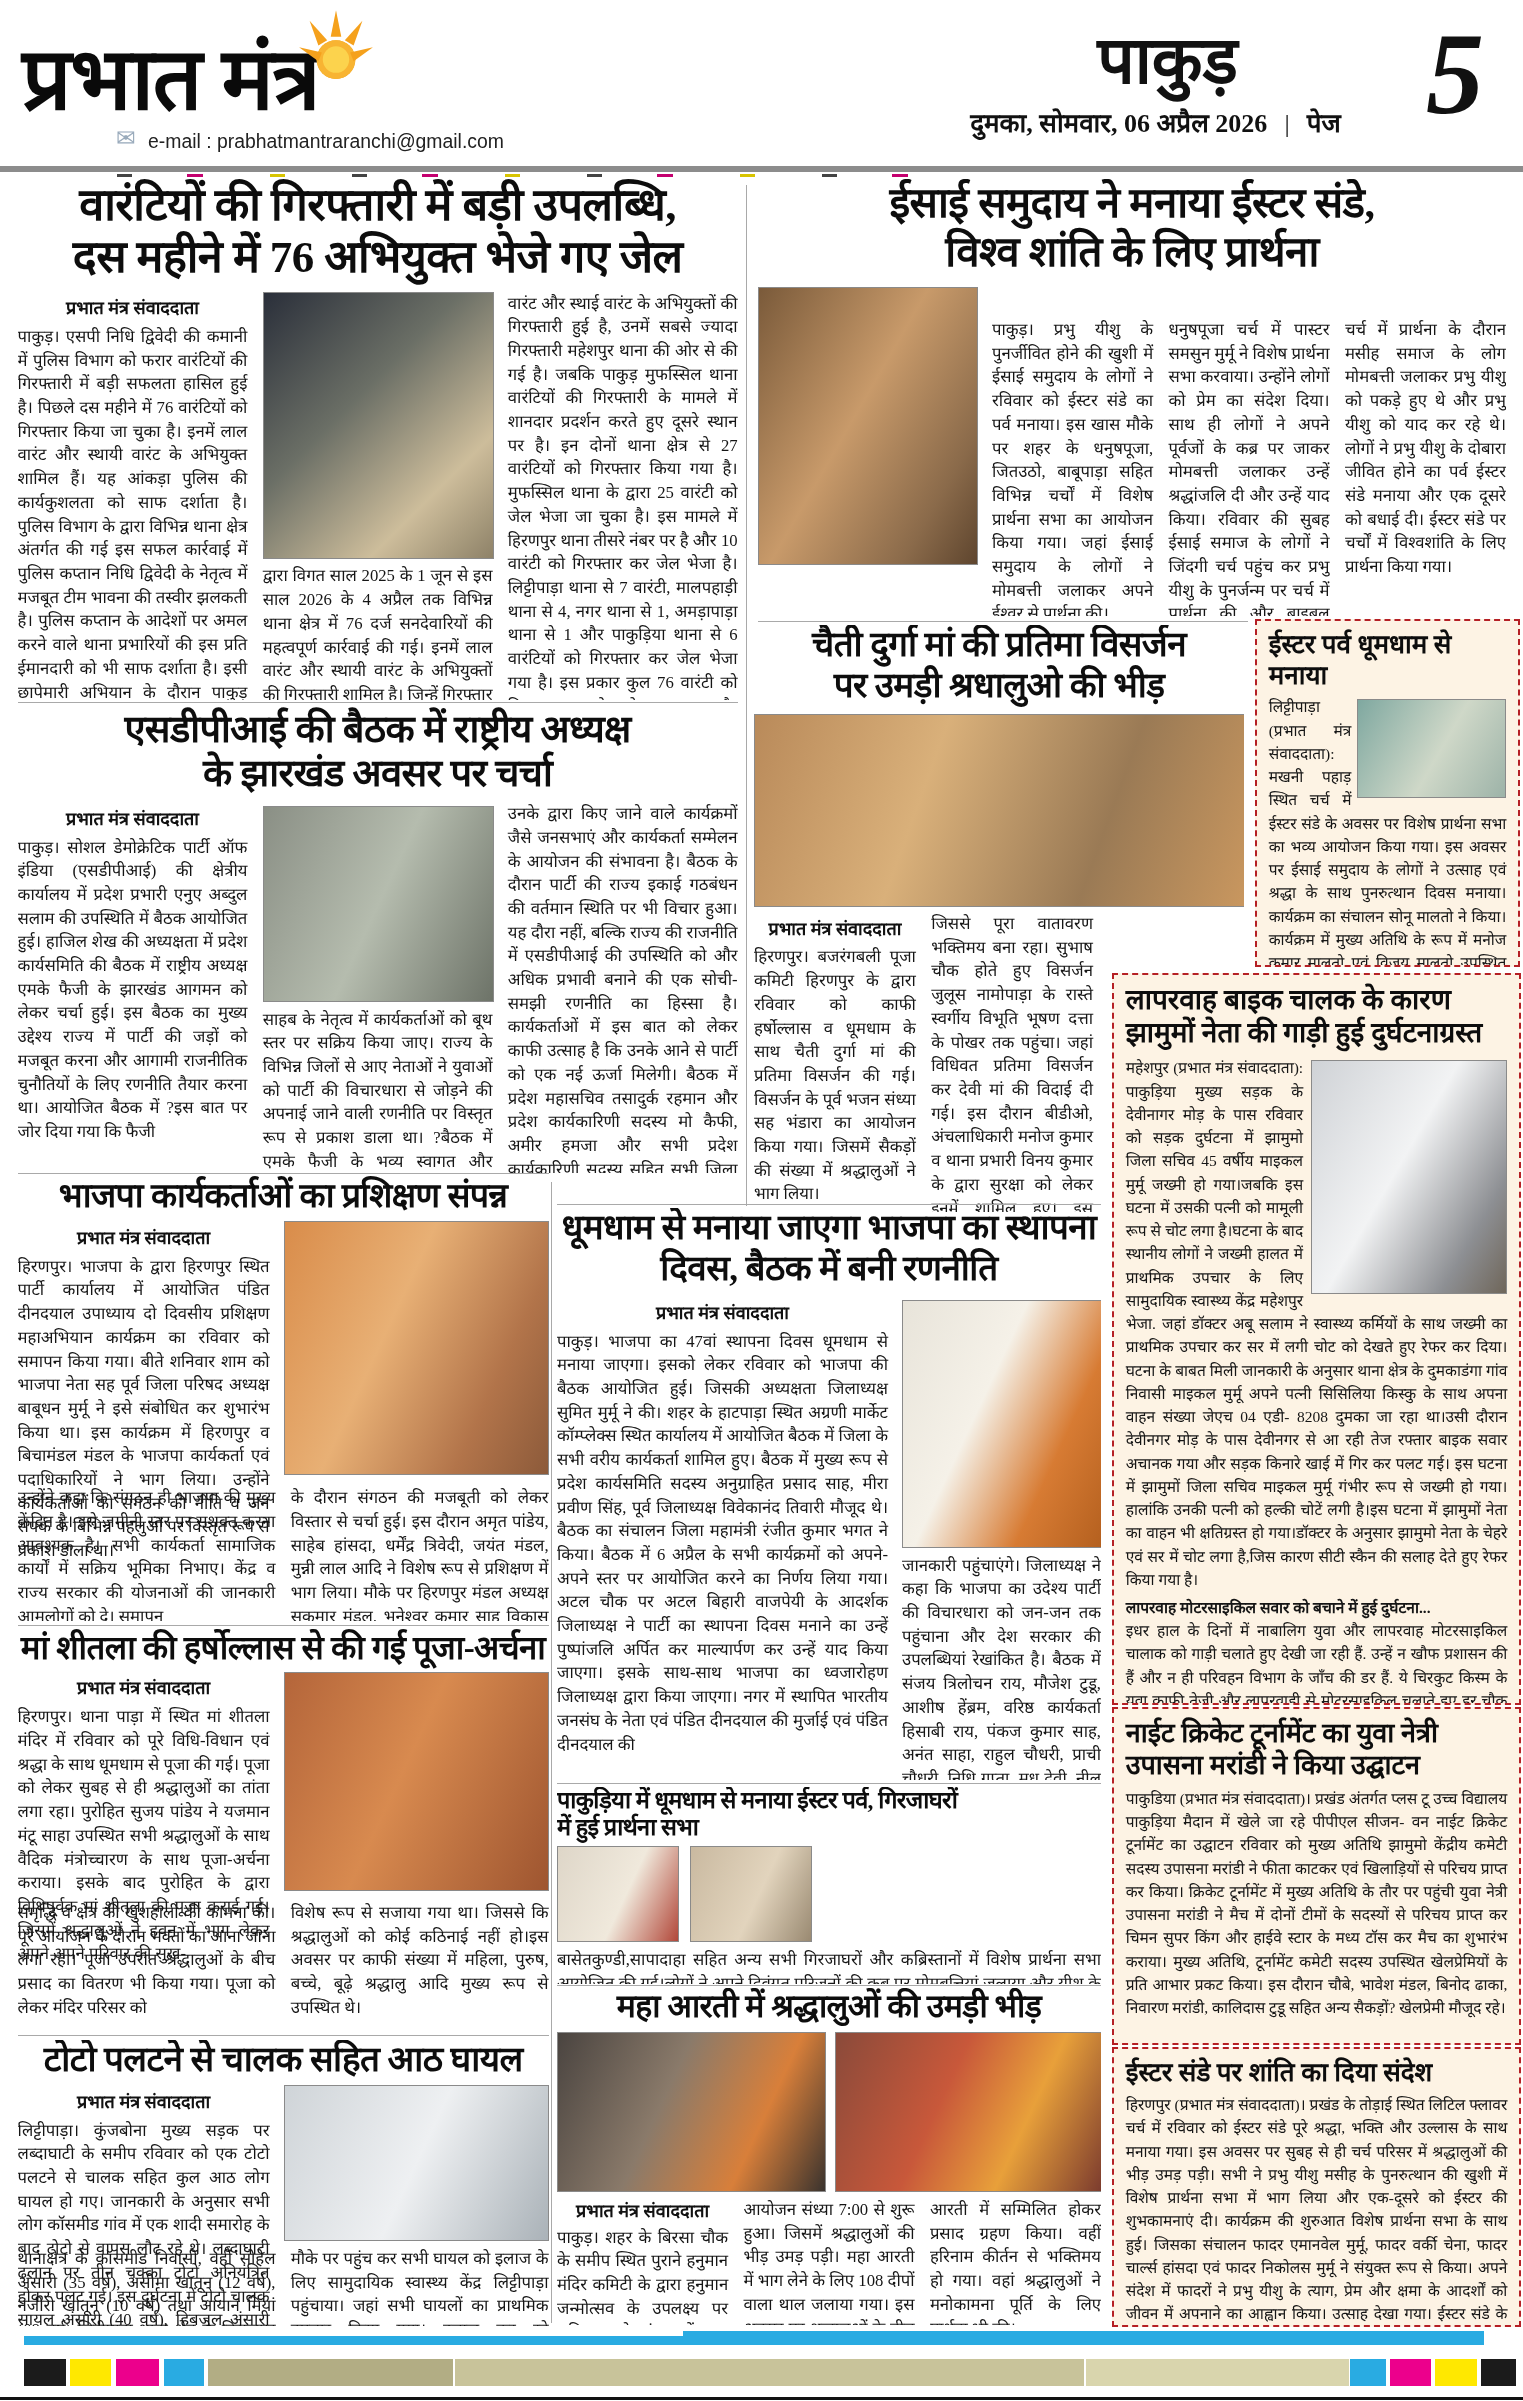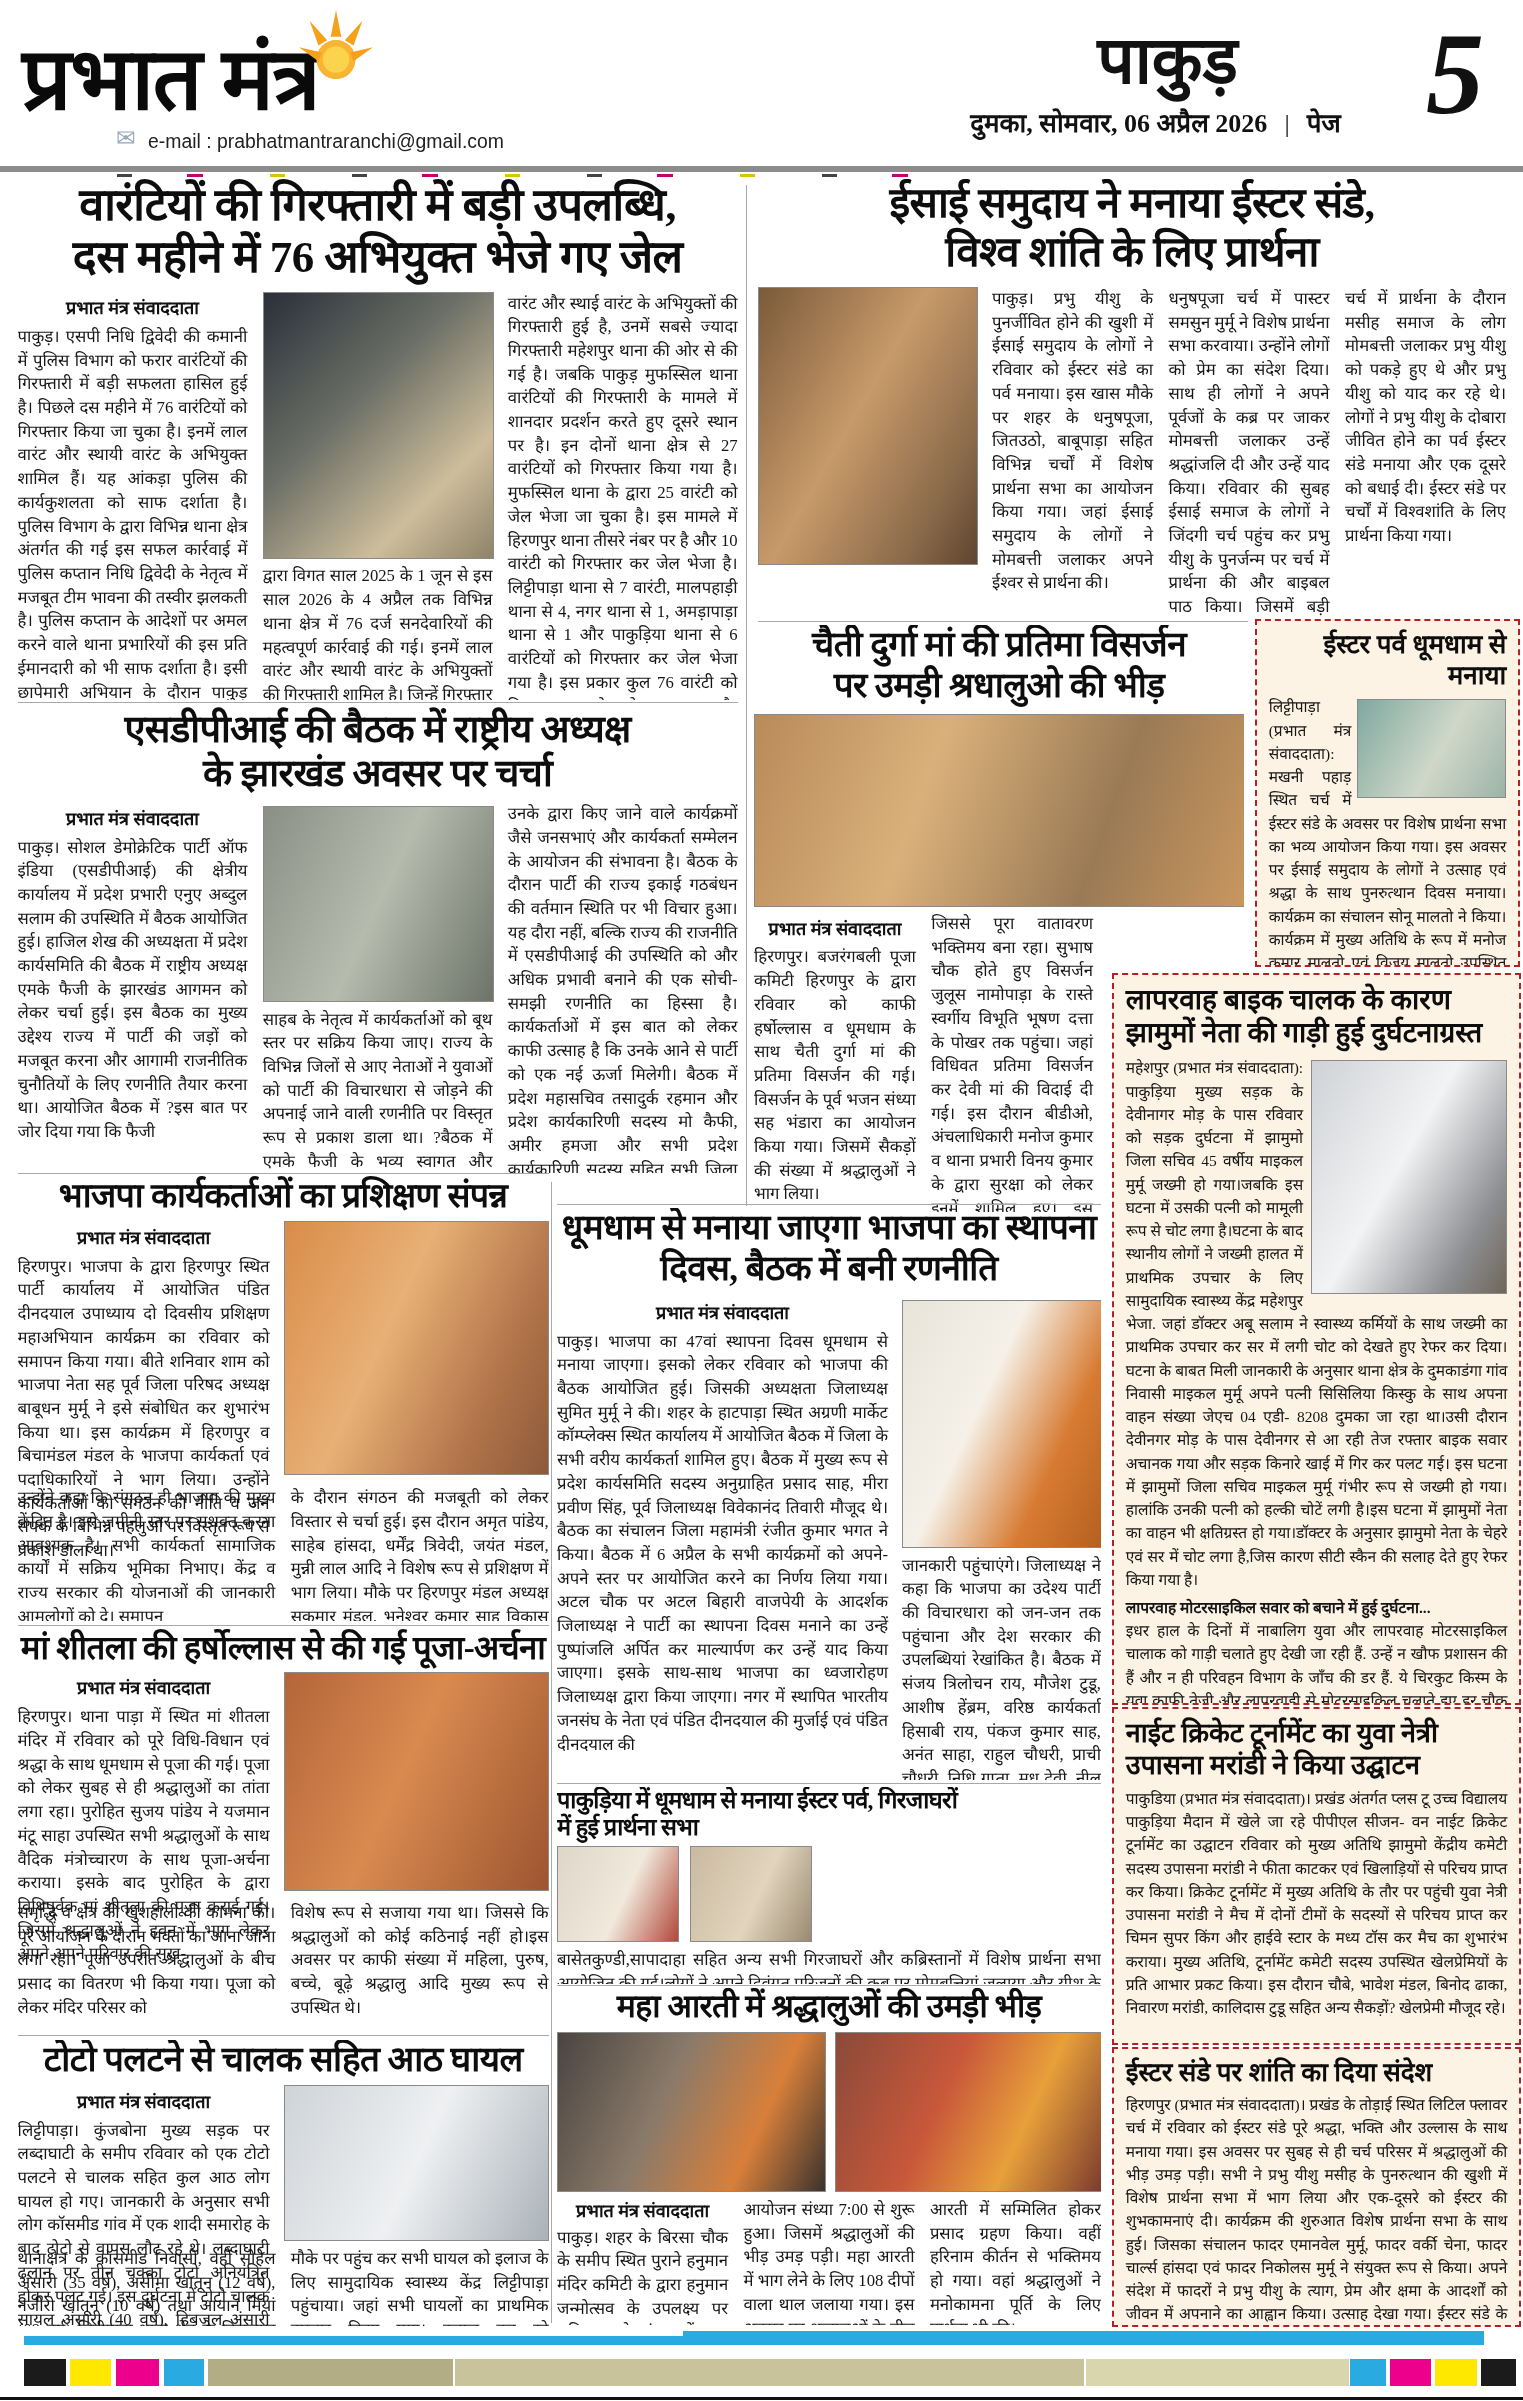--- a/index.html
+++ b/index.html
@@ -94,21 +94,21 @@
     </div>
   </div>
 
   <div class="abs art" style="left:758px;top:179px;width:748px;height:437px;">
     <div class="hl" style="font-size:42px;">
       <div>ईसाई समुदाय ने मनाया ईस्टर संडे,</div>
       <div>विश्व शांति के लिए प्रार्थना</div>
     </div>
     <div style="display:flex;gap:14px;margin-top:10.6px;height:305px;">
       <div class="photo ph-easter" style="width:218px;height:276px;flex:none;"></div>
-      <div class="cols" style="flex:1;">
+      <div class="cols" style="flex:1;margin-top:31px;">
         <div class="col body-txt">पाकुड़। प्रभु यीशु के पुनर्जीवित होने की खुशी में ईसाई समुदाय के लोगों ने रविवार को ईस्टर संडे का पर्व मनाया। इस खास मौके पर शहर के धनुषपूजा, जितउठो, बाबूपाड़ा सहित विभिन्न चर्चों में विशेष प्रार्थना सभा का आयोजन किया गया। जहां ईसाई समुदाय के लोगों ने मोमबत्ती जलाकर अपने ईश्वर से प्रार्थना की।</div>
         <div class="col body-txt">धनुषपूजा चर्च में पास्टर समसुन मुर्मू ने विशेष प्रार्थना सभा करवाया। उन्होंने लोगों को प्रेम का संदेश दिया। साथ ही लोगों ने अपने पूर्वजों के कब्र पर जाकर मोमबत्ती जलाकर उन्हें श्रद्धांजलि दी और उन्हें याद किया। रविवार की सुबह ईसाई समाज के लोगों ने जिंदगी चर्च पहुंच कर प्रभु यीशु के पुनर्जन्म पर चर्च में प्रार्थना की और बाइबल पाठ किया। जिसमें बड़ी संख्या में मसीह समाज के लोगों ने हिस्सा लिया।</div>
         <div class="col body-txt">चर्च में प्रार्थना के दौरान मसीह समाज के लोग मोमबत्ती जलाकर प्रभु यीशु को पकड़े हुए थे और प्रभु यीशु को याद कर रहे थे। लोगों ने प्रभु यीशु के दोबारा जीवित होने का पर्व ईस्टर संडे मनाया और एक दूसरे को बधाई दी। ईस्टर संडे पर चर्चों में विश्वशांति के लिए प्रार्थना किया गया।</div>
       </div>
     </div>
   </div>
 
   <div class="abs art" style="left:17.6px;top:707px;width:720px;height:466px;">
     <div class="hl" style="font-size:38px;">
       <div>एसडीपीआई की बैठक में राष्ट्रीय अध्यक्ष</div>
@@ -136,21 +136,21 @@
     <div class="cols" style="width:339px;margin-top:4.7px;height:258px;">
       <div class="col">
         <div class="byline">प्रभात मंत्र संवाददाता</div>
         <div class="body-txt">हिरणपुर। बजरंगबली पूजा कमिटी हिरणपुर के द्वारा रविवार को काफी हर्षोल्लास व धूमधाम के साथ चैती दुर्गा मां की प्रतिमा विसर्जन की गई। विसर्जन के पूर्व भजन संध्या सह भंडारा का आयोजन किया गया। जिसमें सैकड़ों की संख्या में श्रद्धालुओं ने भाग लिया।</div>
       </div>
       <div class="col body-txt">जिससे पूरा वातावरण भक्तिमय बना रहा। सुभाष चौक होते हुए विसर्जन जुलूस नामोपाड़ा के रास्ते स्वर्गीय विभूति भूषण दत्ता के पोखर तक पहुंचा। जहां विधिवत प्रतिमा विसर्जन कर देवी मां की विदाई दी गई। इस दौरान बीडीओ, अंचलाधिकारी मनोज कुमार व थाना प्रभारी विनय कुमार के द्वारा सुरक्षा को लेकर इनमें शामिल हुए। इस अवसर पर पूजा कमिटी के पिंटू भगत, बापी यादव सहित सैकड़ों श्रद्धालुओं ने भाग लिया। ही देवी मां की आराधना में लगाया।</div>
     </div>
   </div>
 
   <div class="abs box" style="left:1255px;top:619px;width:265px;height:348px;">
-    <div class="hl" style="font-size:26px;text-align:right;">ईस्टर पर्व धूमधाम से मनाया</div>
+    <div class="hl" style="font-size:26px;">ईस्टर पर्व धूमधाम से मनाया</div>
     <div class="body-txt" style="margin-top:4.7px;">
       <span class="photo ph-church" style="float:right;width:147px;height:97px;margin:3.5px 0 4.7px 5.9px;display:block;"></span>
       <span>लिट्टीपाड़ा (प्रभात मंत्र संवाददाता): मखनी पहाड़ स्थित चर्च में ईस्टर संडे के अवसर पर विशेष प्रार्थना सभा का भव्य आयोजन किया गया। इस अवसर पर ईसाई समुदाय के लोगों ने उत्साह एवं श्रद्धा के साथ पुनरुत्थान दिवस मनाया।कार्यक्रम का संचालन सोनू मालतो ने किया।कार्यक्रम में मुख्य अतिथि के रूप में मनोज कुमार मालतो एवं विजय मालतो उपस्थित रहे। ईस्टर पर्व को धूमधाम से मनाते हुए बच्चों से लेकर बुजुर्गों तथा युवाओं ने मिलकर प्रभु यीशु के पुनरुत्थान दिवस की खुशी साझा की। कार्यक्रम में सभी ने आपसी प्रेम,भाईचारे और शांति का संदेश देते हुए ईस्टर पर्व की शुभकामनाएं एक-दूसरे को दीं।इस अवसर पर प्रदीप,सुशांत, मुन्ना,बेमेश्वर,सुमन, सैमुअल,सुनील सहित अनेक सदस्य उपस्थित रहे। महिलाओं ने भी बढ़-चढ़कर भाग लिया और आयोजन को सफल बनाने में महत्वपूर्ण भूमिका निभाई।</span>
     </div>
   </div>
 
   <div class="abs box" style="left:1112px;top:973px;width:409px;height:732px;">
     <div class="hl" style="font-size:28px;">
       <div>लापरवाह बाइक चालक के कारण</div>
       <div>झामुमों नेता की गाड़ी हुई दुर्घटनाग्रस्त</div>

